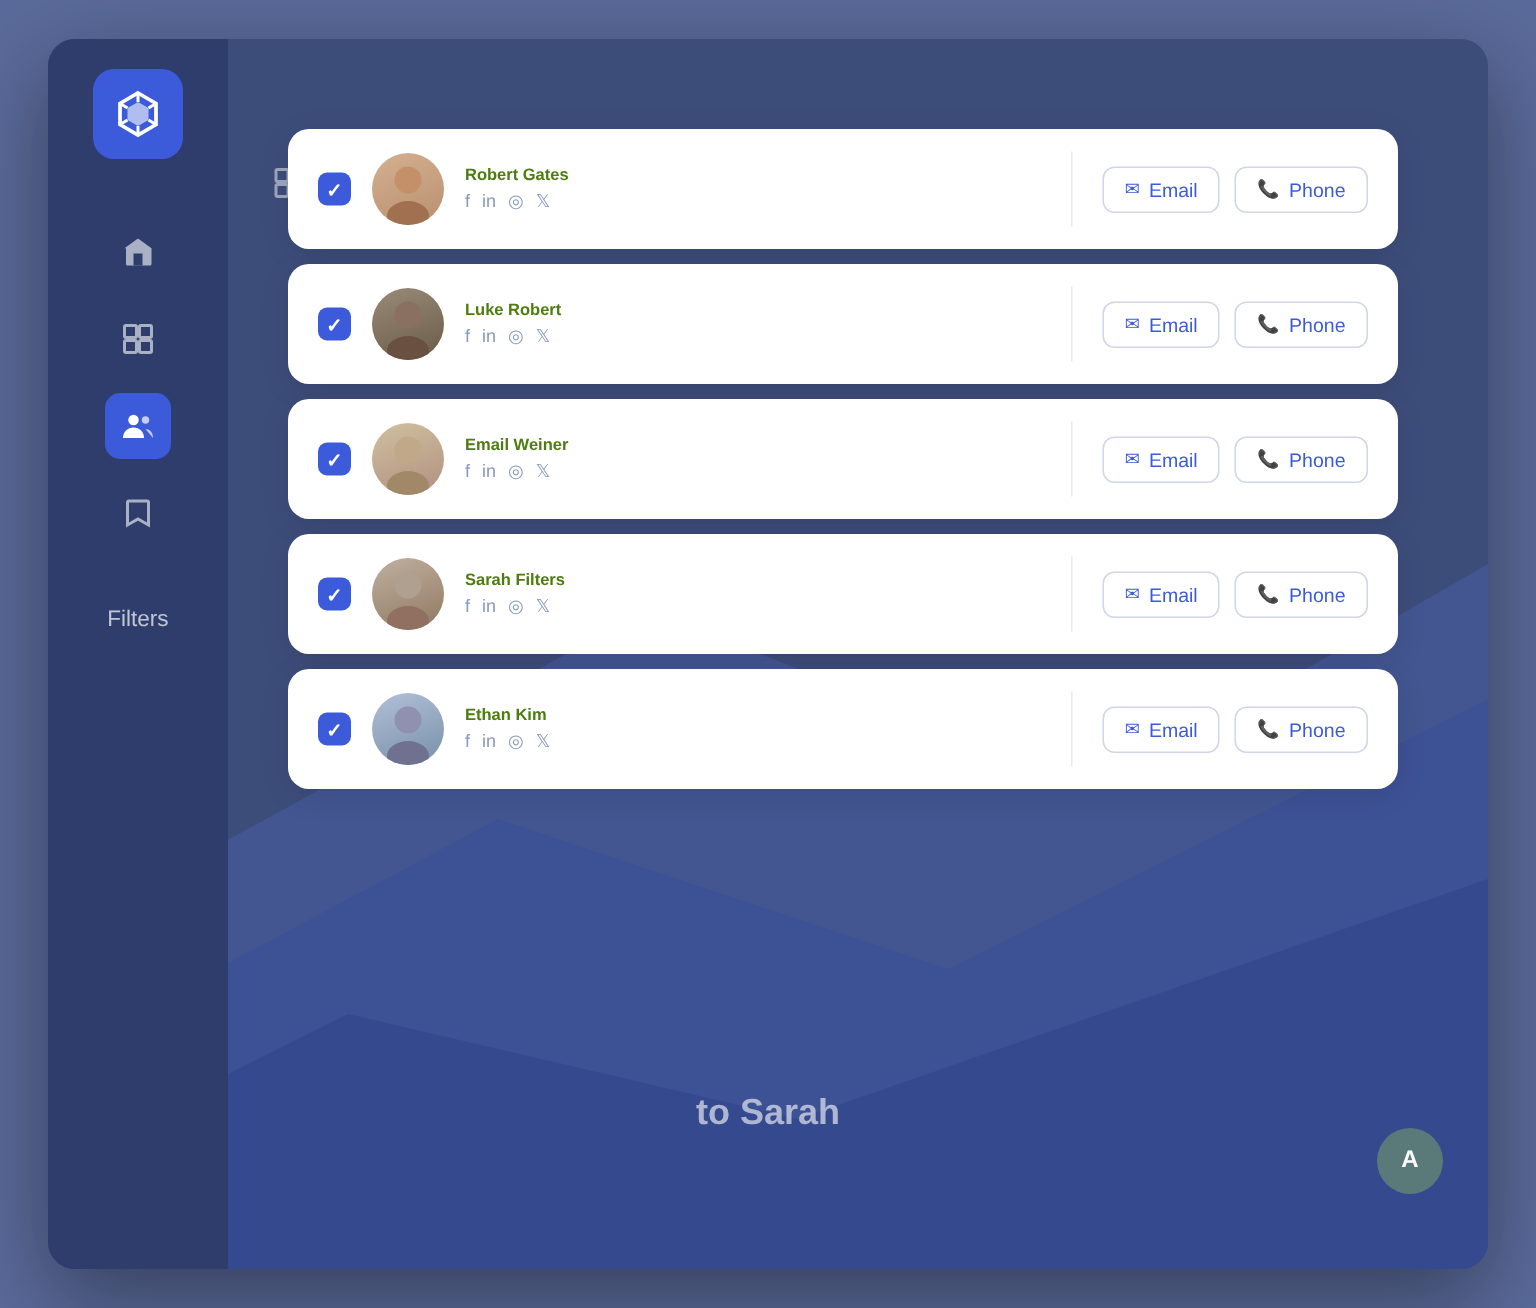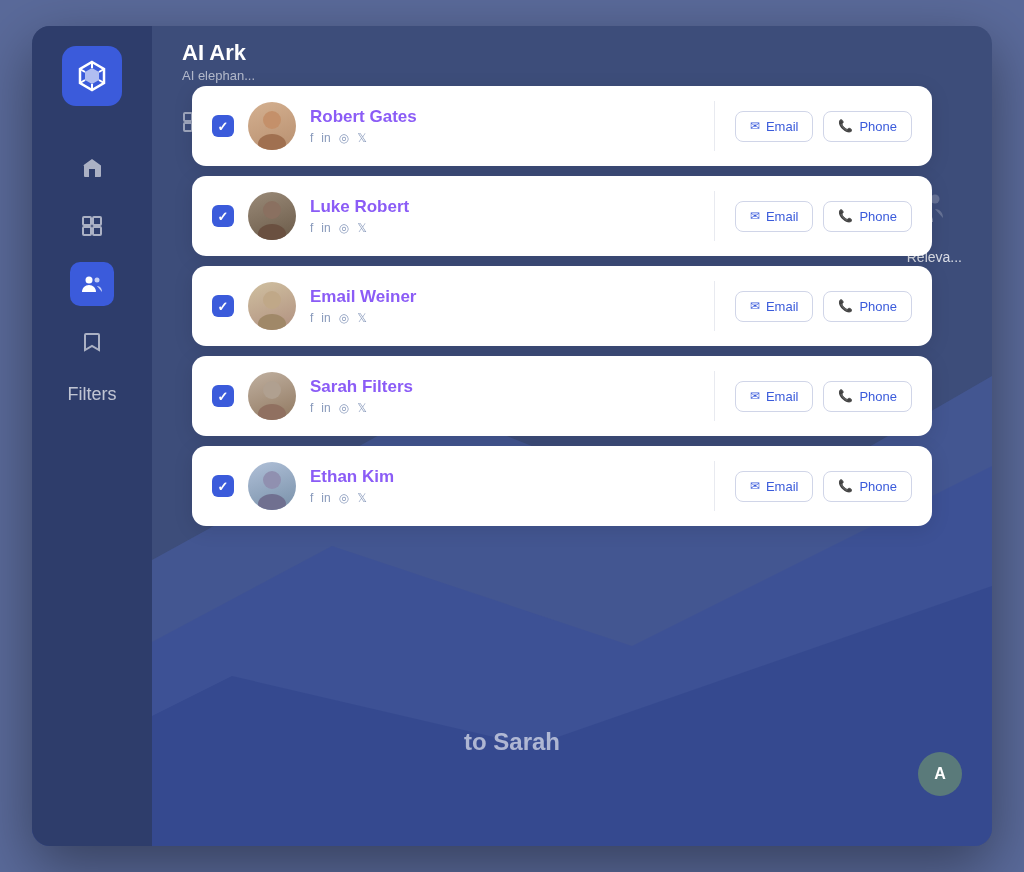--- a/index.html
+++ b/index.html
@@ -71,22 +71,23 @@
       font-size: 22px;
     }
 
     .nav-icon.active {
       background: #3b5bdb;
       color: white;
     }
 
     .filters-label {
       color: rgba(255,255,255,0.7);
-      font-size: 18px;
+      font-size: 15px;
       font-weight: 500;
+      margin-top: 20px;
     }
 
     
     .top-bar {
       position: absolute;
       left: 120px;
       top: 0;
       right: 0;
       height: 70px;
       display: flex;
@@ -214,23 +215,23 @@
       font-weight: 700;
     }
 
     .contact-info {
       display: flex;
       flex-direction: column;
       gap: 4px;
     }
 
     .contact-name {
-      font-size: 17px;
+      font-size: 11px;
       font-weight: 600;
-      color: #8b5cf6;
+      color: #4d7c0f;
     }
 
     .social-icons {
       display: flex;
       gap: 8px;
       color: #8899bb;
       font-size: 12px;
     }
 
     .social-icon {
@@ -350,47 +351,30 @@
       <div class="nav-icon">
         <svg width="22" height="22" viewBox="0 0 22 22" fill="none" stroke="rgba(255,255,255,0.6)" stroke-width="2">
           <path d="M5 3h12a1 1 0 011 1v15l-7-4-7 4V4a1 1 0 011-1z"></path>
         </svg>
       </div>
     </div>
 
     <div class="filters-label">Filters</div>
   </div>
 
-  <div class="top-bar">
-    <div>
-      <div class="app-title">AI Ark</div>
-      <div class="app-subtitle">AI elephan...</div>
-    </div>
-  </div>
 
   <div class="content-icon">
     <svg width="22" height="22" viewBox="0 0 22 22" fill="none" stroke="rgba(255,255,255,0.5)" stroke-width="2">
       <rect x="2" y="2" width="8" height="8" rx="1"></rect>
       <rect x="12" y="2" width="8" height="8" rx="1"></rect>
       <rect x="2" y="12" width="8" height="8" rx="1"></rect>
       <rect x="12" y="12" width="8" height="8" rx="1"></rect>
     </svg>
   </div>
 
-  <div class="right-elements">
-    <div class="people-icon">
-      <svg width="40" height="40" viewBox="0 0 40 40" fill="rgba(255,255,255,0.5)">
-        <circle cx="15" cy="13" r="6"></circle>
-        <path d="M4 36c0-7 5-11 11-11s11 4 11 11"></path>
-        <circle cx="28" cy="13" r="4.5" opacity="0.6"></circle>
-        <path d="M28 23c4 0 8 3 8 9" opacity="0.6"></path>
-      </svg>
-    </div>
-    <div class="relevance-label">Releva...</div>
-  </div>
 
   <div style="position:absolute; bottom:50px; right:30px; z-index:2;">
     <div class="avatar-circle">A</div>
   </div>
 
   <div class="grow-text">to Sarah</div>
 
   <div class="cards-overlay">
 
     <div class="contact-card">

